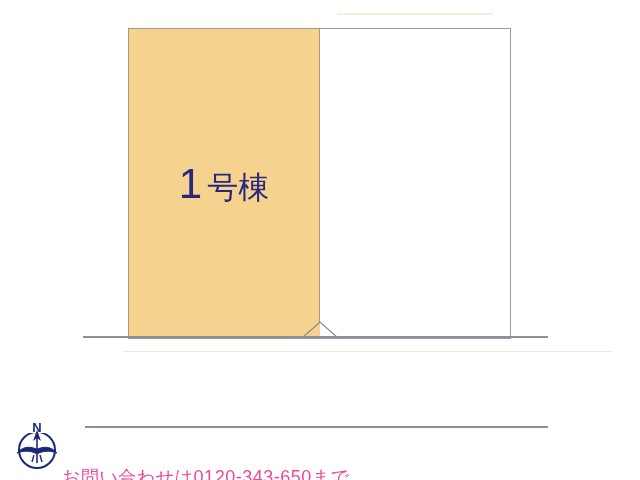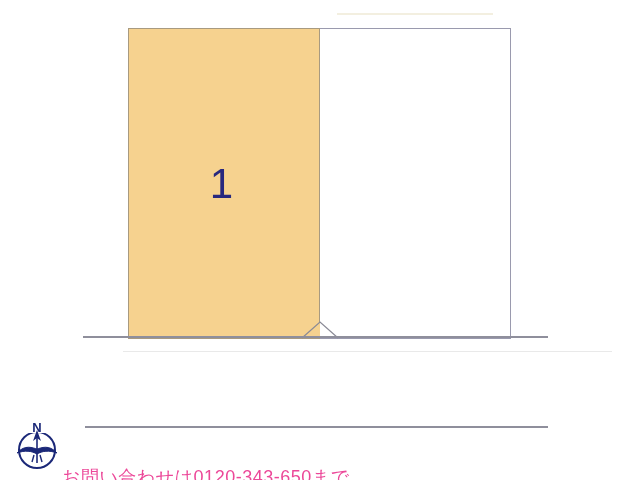--- a/index.html
+++ b/index.html
@@ -83,20 +83,21 @@
 
 <div id="canvas">
 
   <div class="abs faint-line-top"></div>
 
   <div class="abs lot-vacant"></div>
 
   <div class="abs lot-building">
     <div class="lot-label">
       <span class="num">1</span>
+      <span class="suffix">号棟</span>
     </div>
   </div>
 
   <div class="abs faint-line-mid"></div>
 
   <svg class="abs entrance-svg" width="40" height="19" viewBox="0 0 40 19">
     <polygon points="2,18 20,2 20,18" fill="#f6d28f" stroke="none"></polygon>
     <polygon points="20,2 38,18 20,18" fill="#ffffff" stroke="none"></polygon>
     <path d="M2,18 L20,2 L38,18" fill="none" stroke="#8a8a96" stroke-width="1.2"></path>
   </svg>

